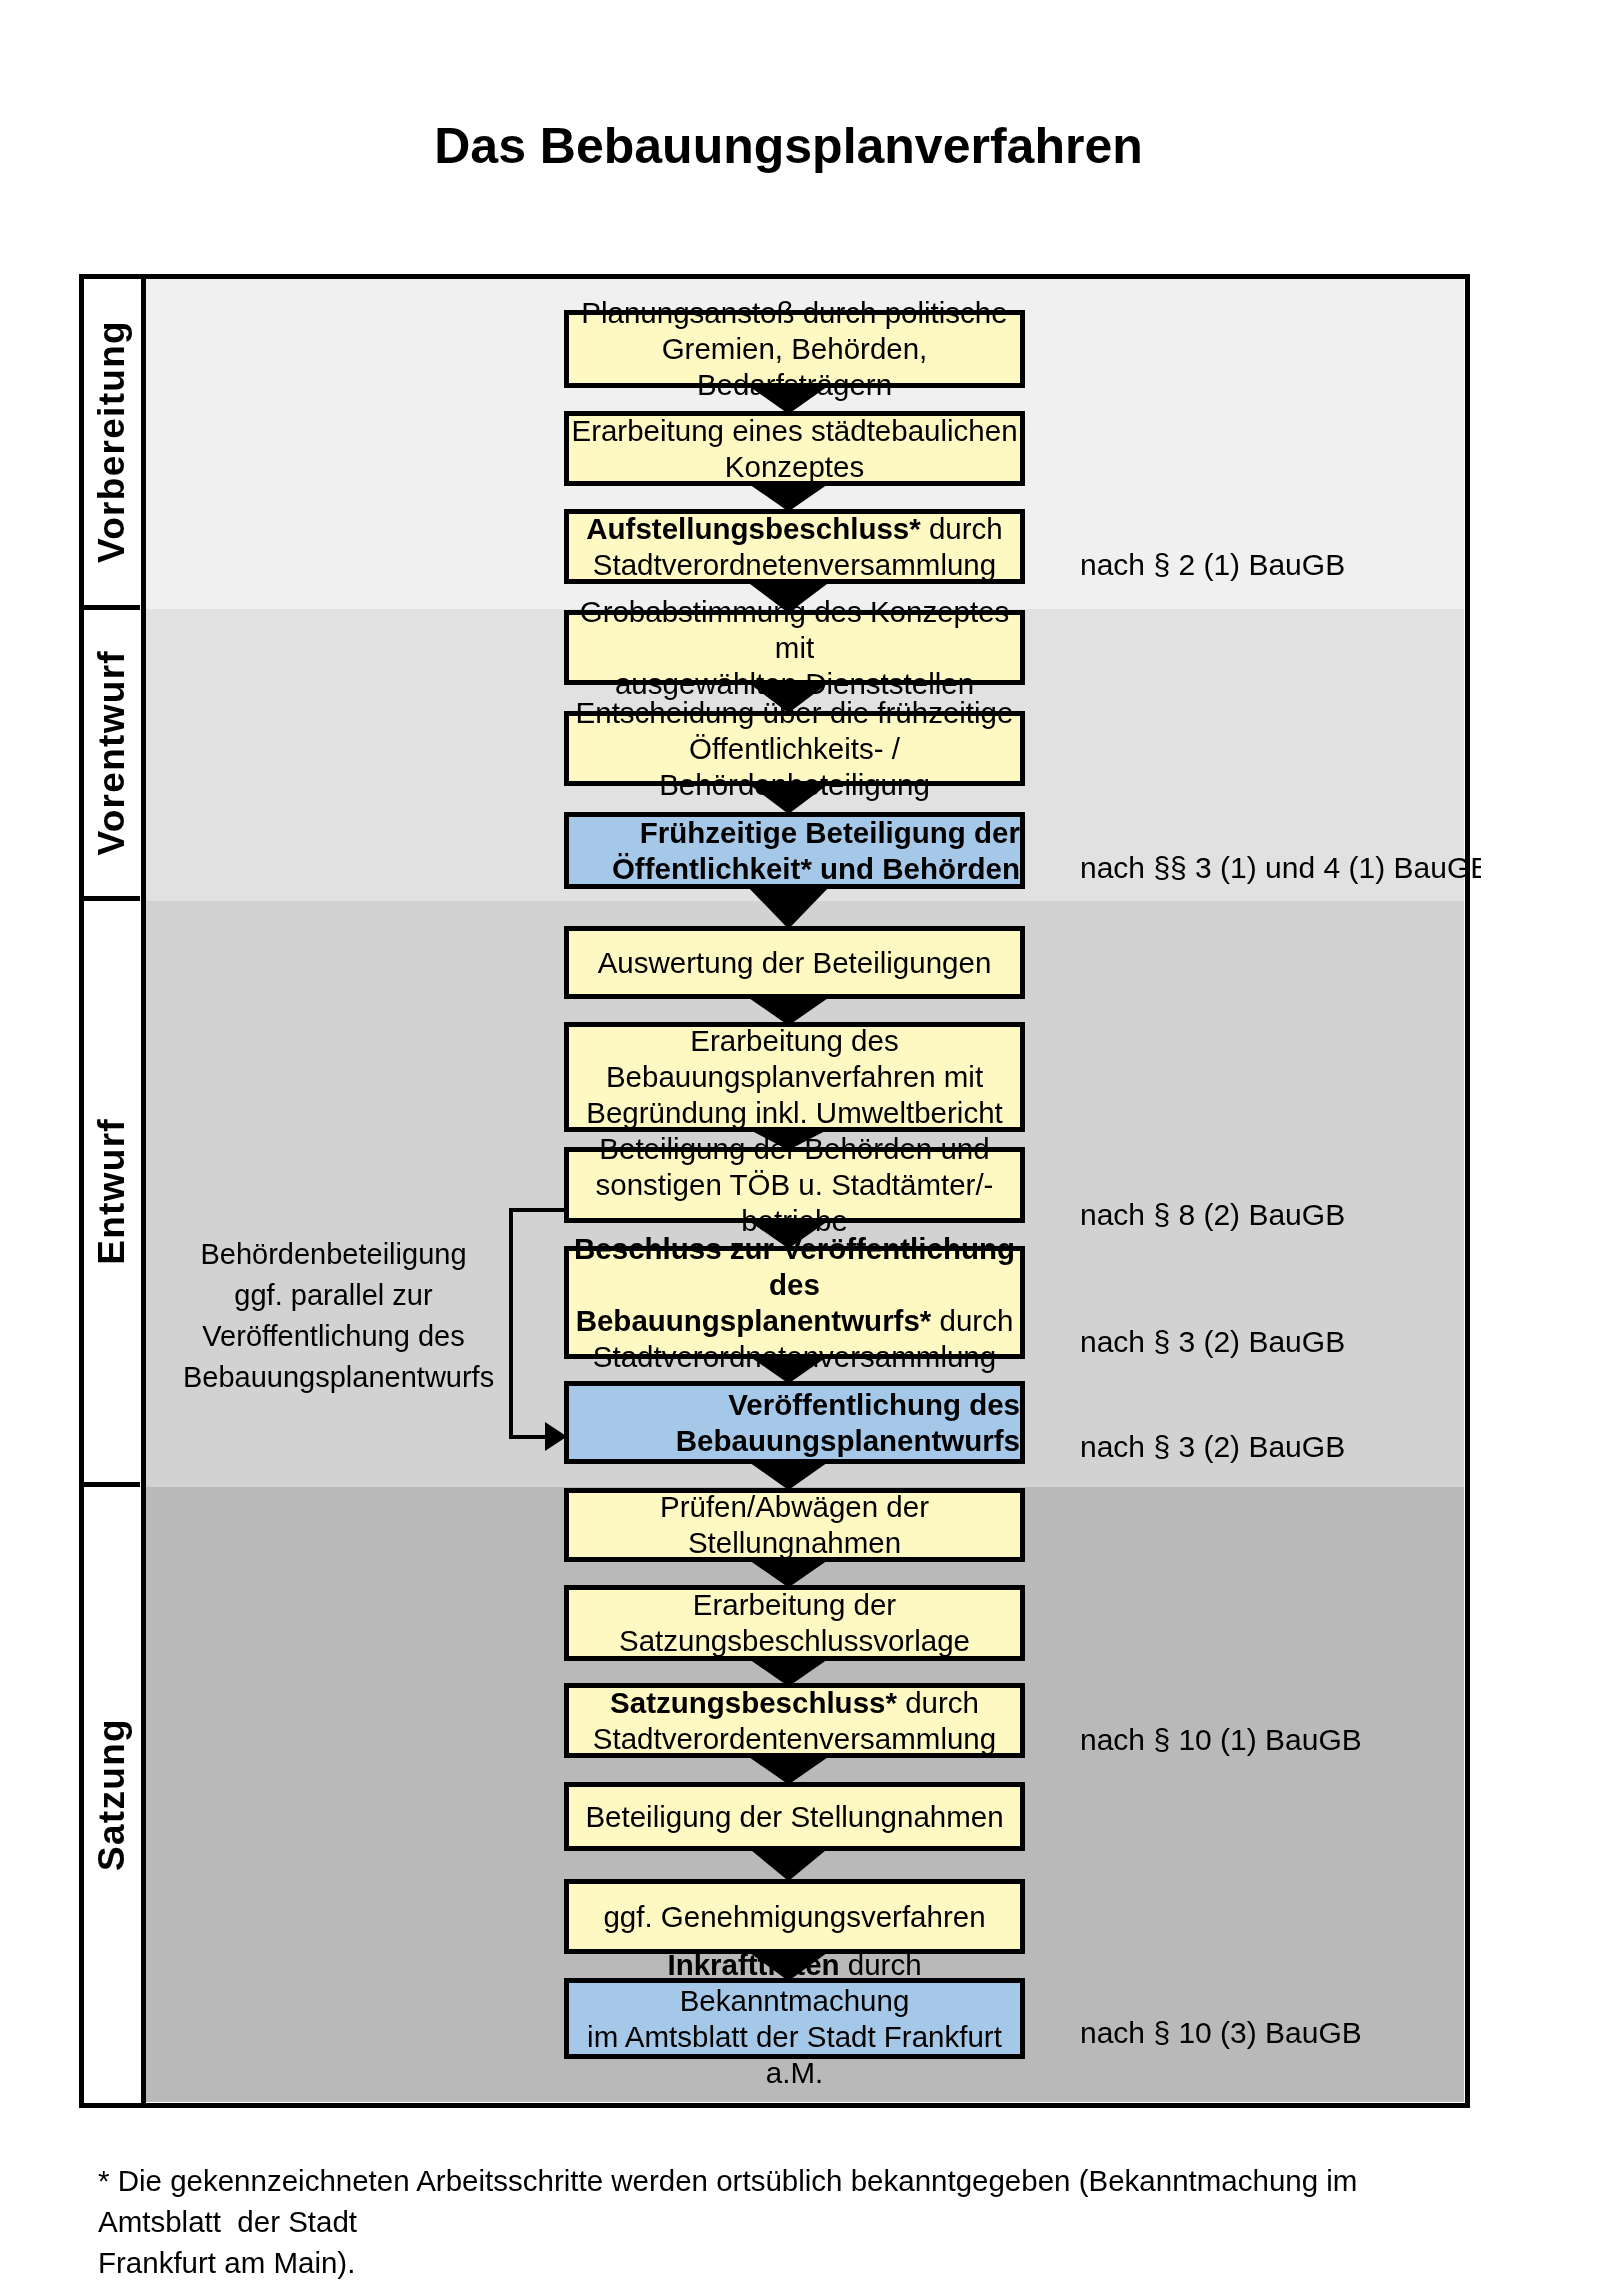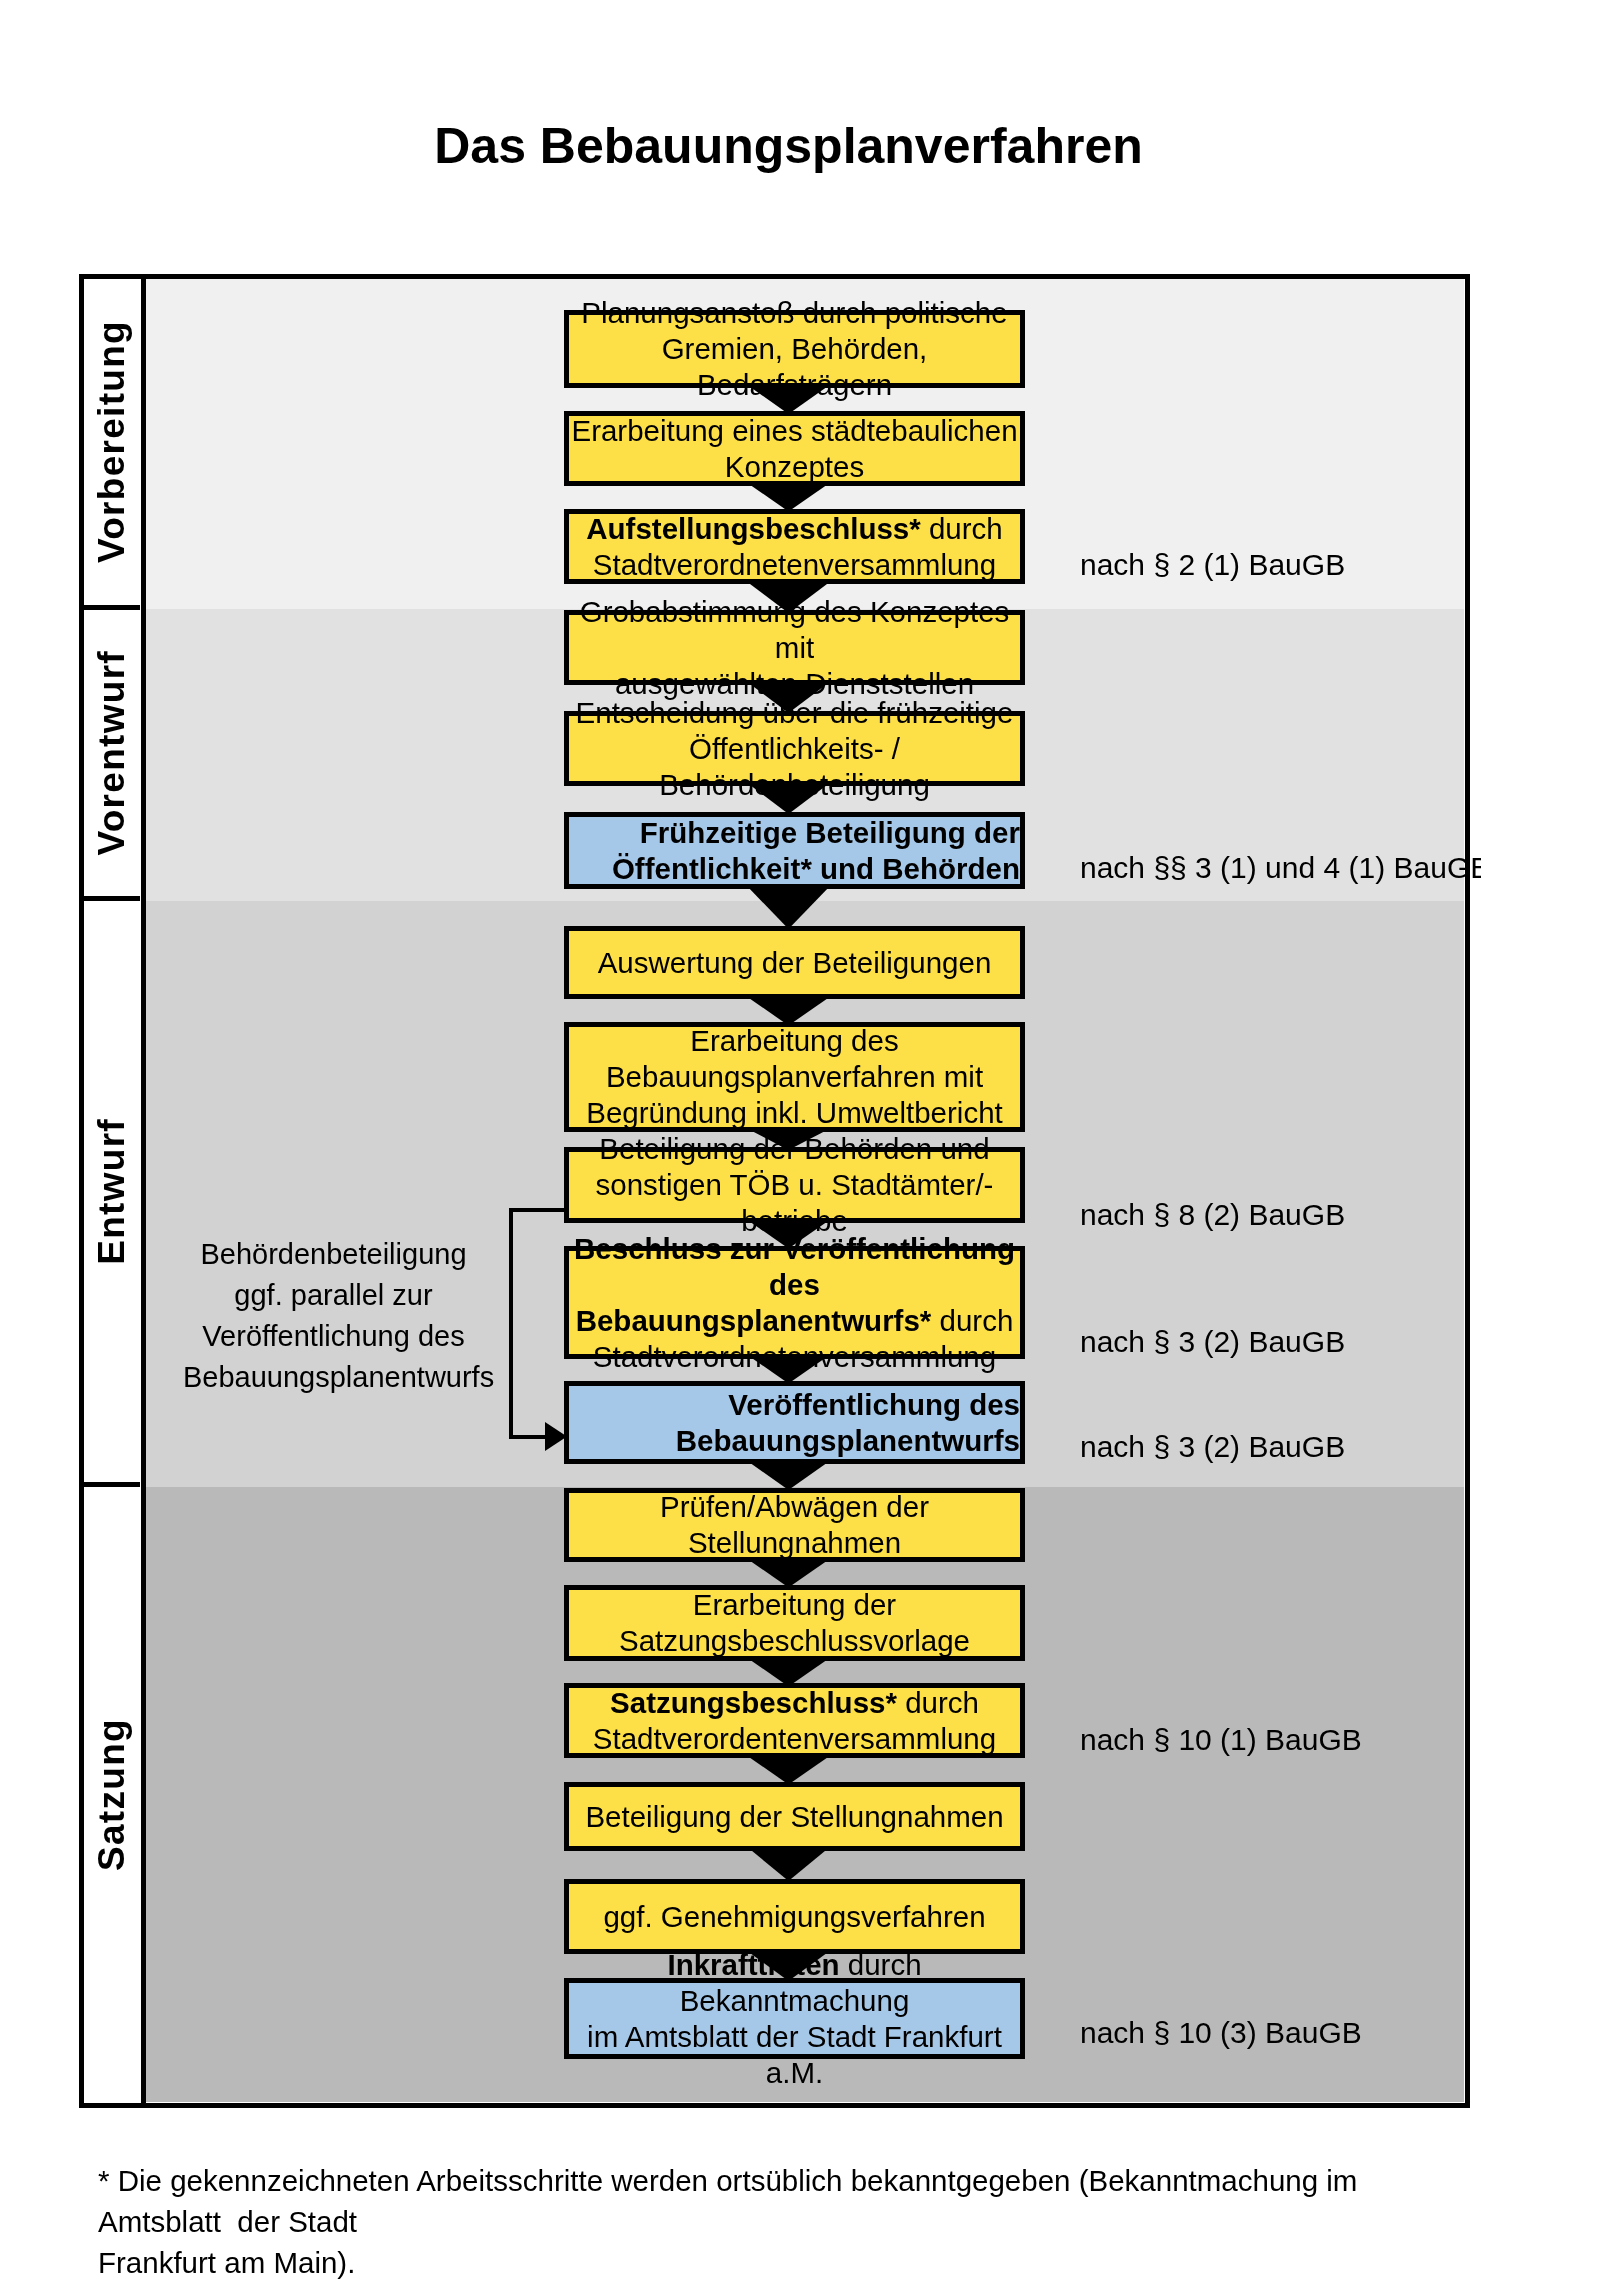--- a/index.html
+++ b/index.html
@@ -26,21 +26,21 @@
               background:#fff; border-right:5.2px solid #000; z-index:2; }
   .pcell { position:absolute; left:84px; width:56px; display:flex; align-items:center;
            justify-content:center; z-index:3; }
   .pcell0 { top:279px;  height:331px; border-bottom:5.2px solid #000; }
   .pcell1 { top:609px;  height:292px; border-bottom:5.2px solid #000; }
   .pcell2 { top:901px; height:586px; border-bottom:5.2px solid #000; }
   .pcell3 { top:1487px; height:615px; }
   .plabel { writing-mode:vertical-rl; transform:rotate(180deg);
             font-size:37px; font-weight:bold; letter-spacing:1.3px; white-space:nowrap; }
 
-  .step { position:absolute; left:564px; width:461px; background:#fde047; border:5.2px solid #000;
+  .step { position:absolute; left:564px; width:461px; background:#fef9c3; border:5.2px solid #000;
           display:flex; flex-direction:column; justify-content:center; align-items:center;
           text-align:center; font-size:29.5px; line-height:36px; z-index:4; }
   .step.hl { background:var(--hl);align-items:flex-end; }
   .step .ln { display:block; white-space:pre-wrap; }
   .step .b, .b { font-weight:bold; }
 
   .arrow { position:absolute; left:746px; width:85px; background:#000; z-index:3;
            clip-path:polygon(0 0, 100% 0, 50% 100%); }
 
   .annot { position:absolute; left:1080px; width:367px; height:37px; font-size:30px;

